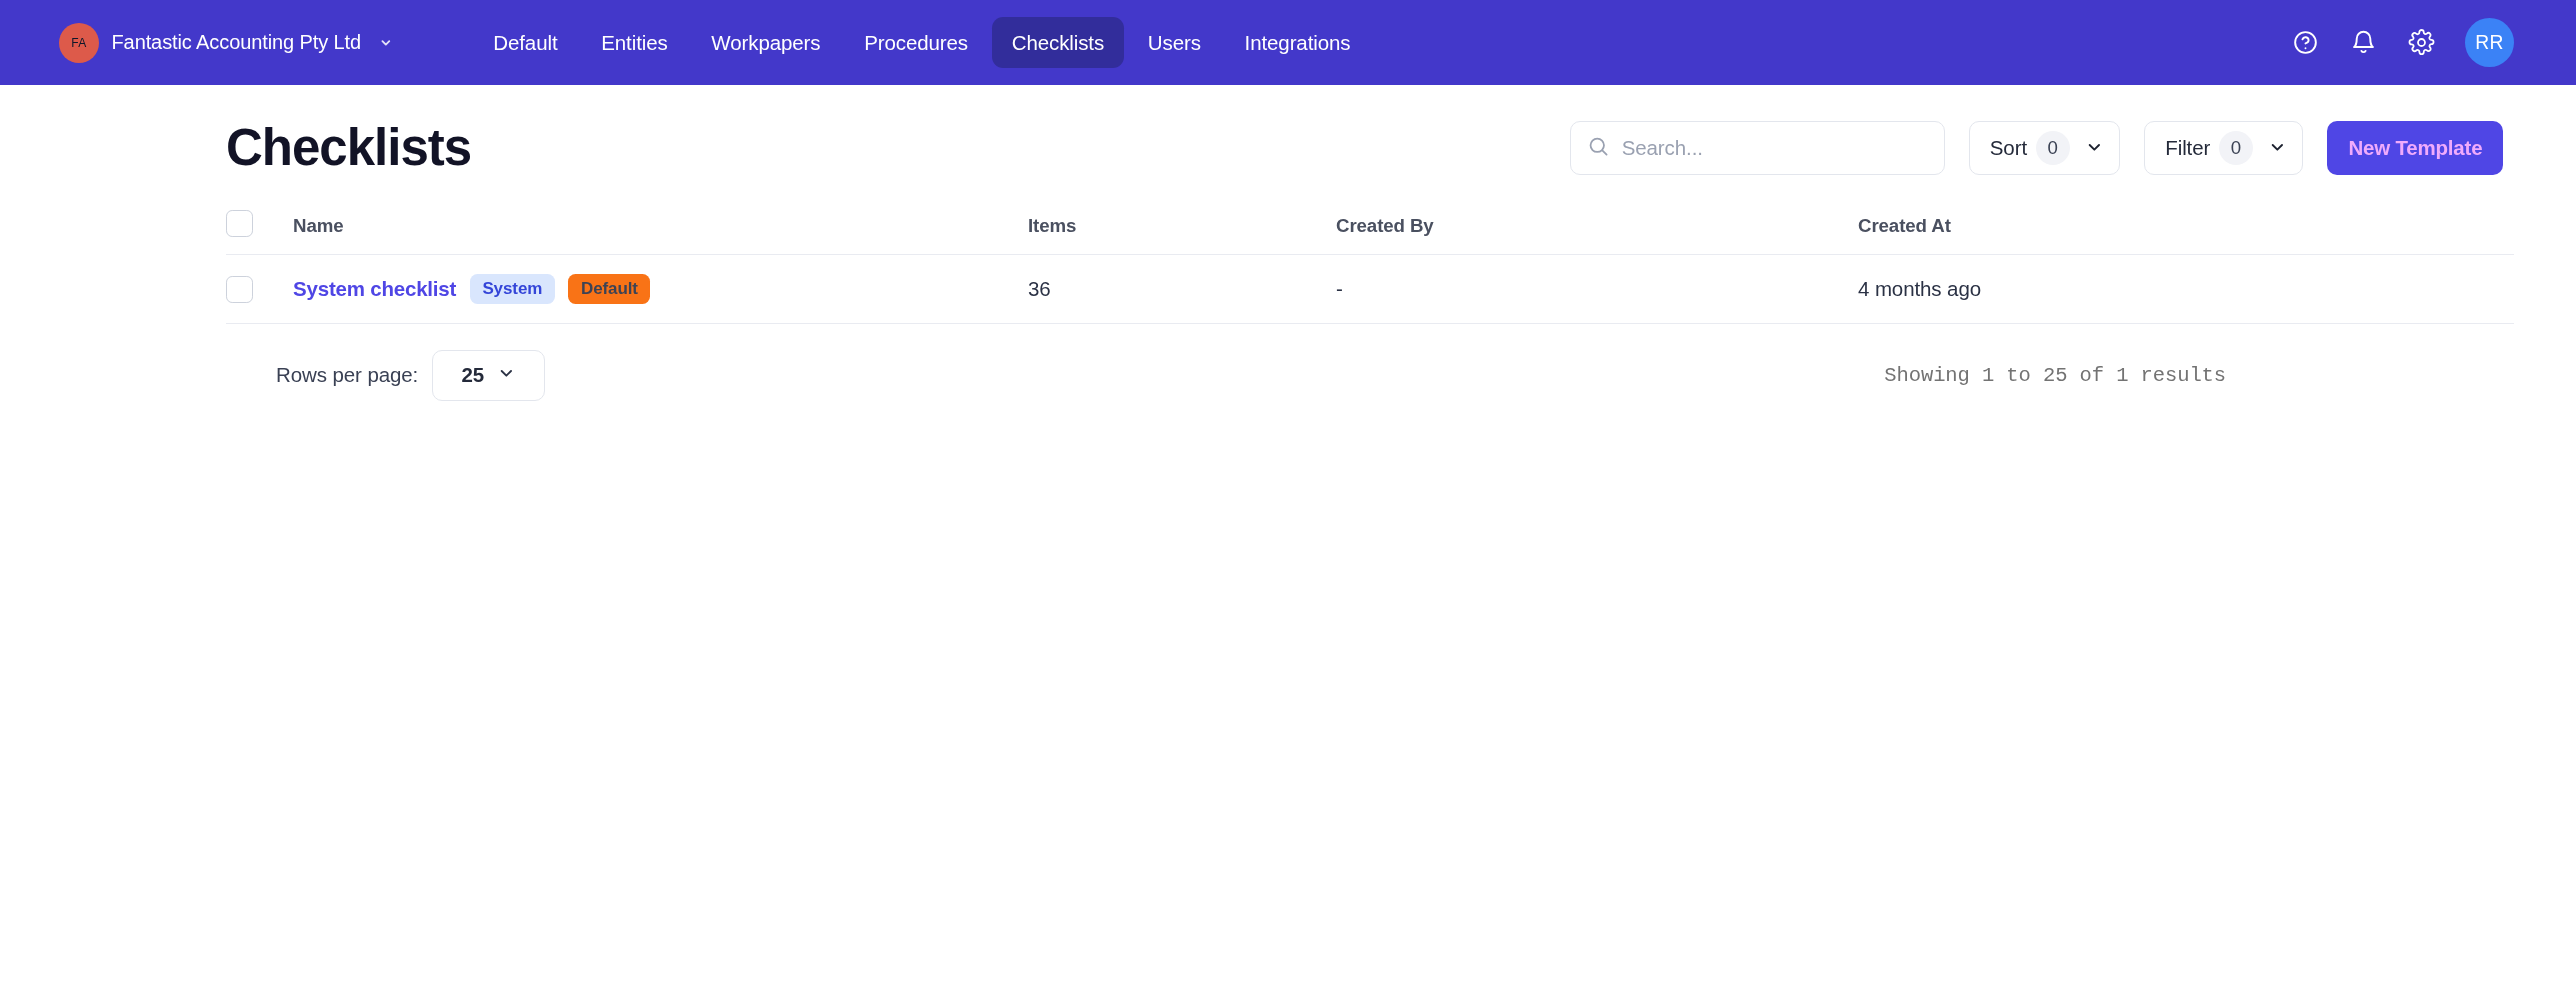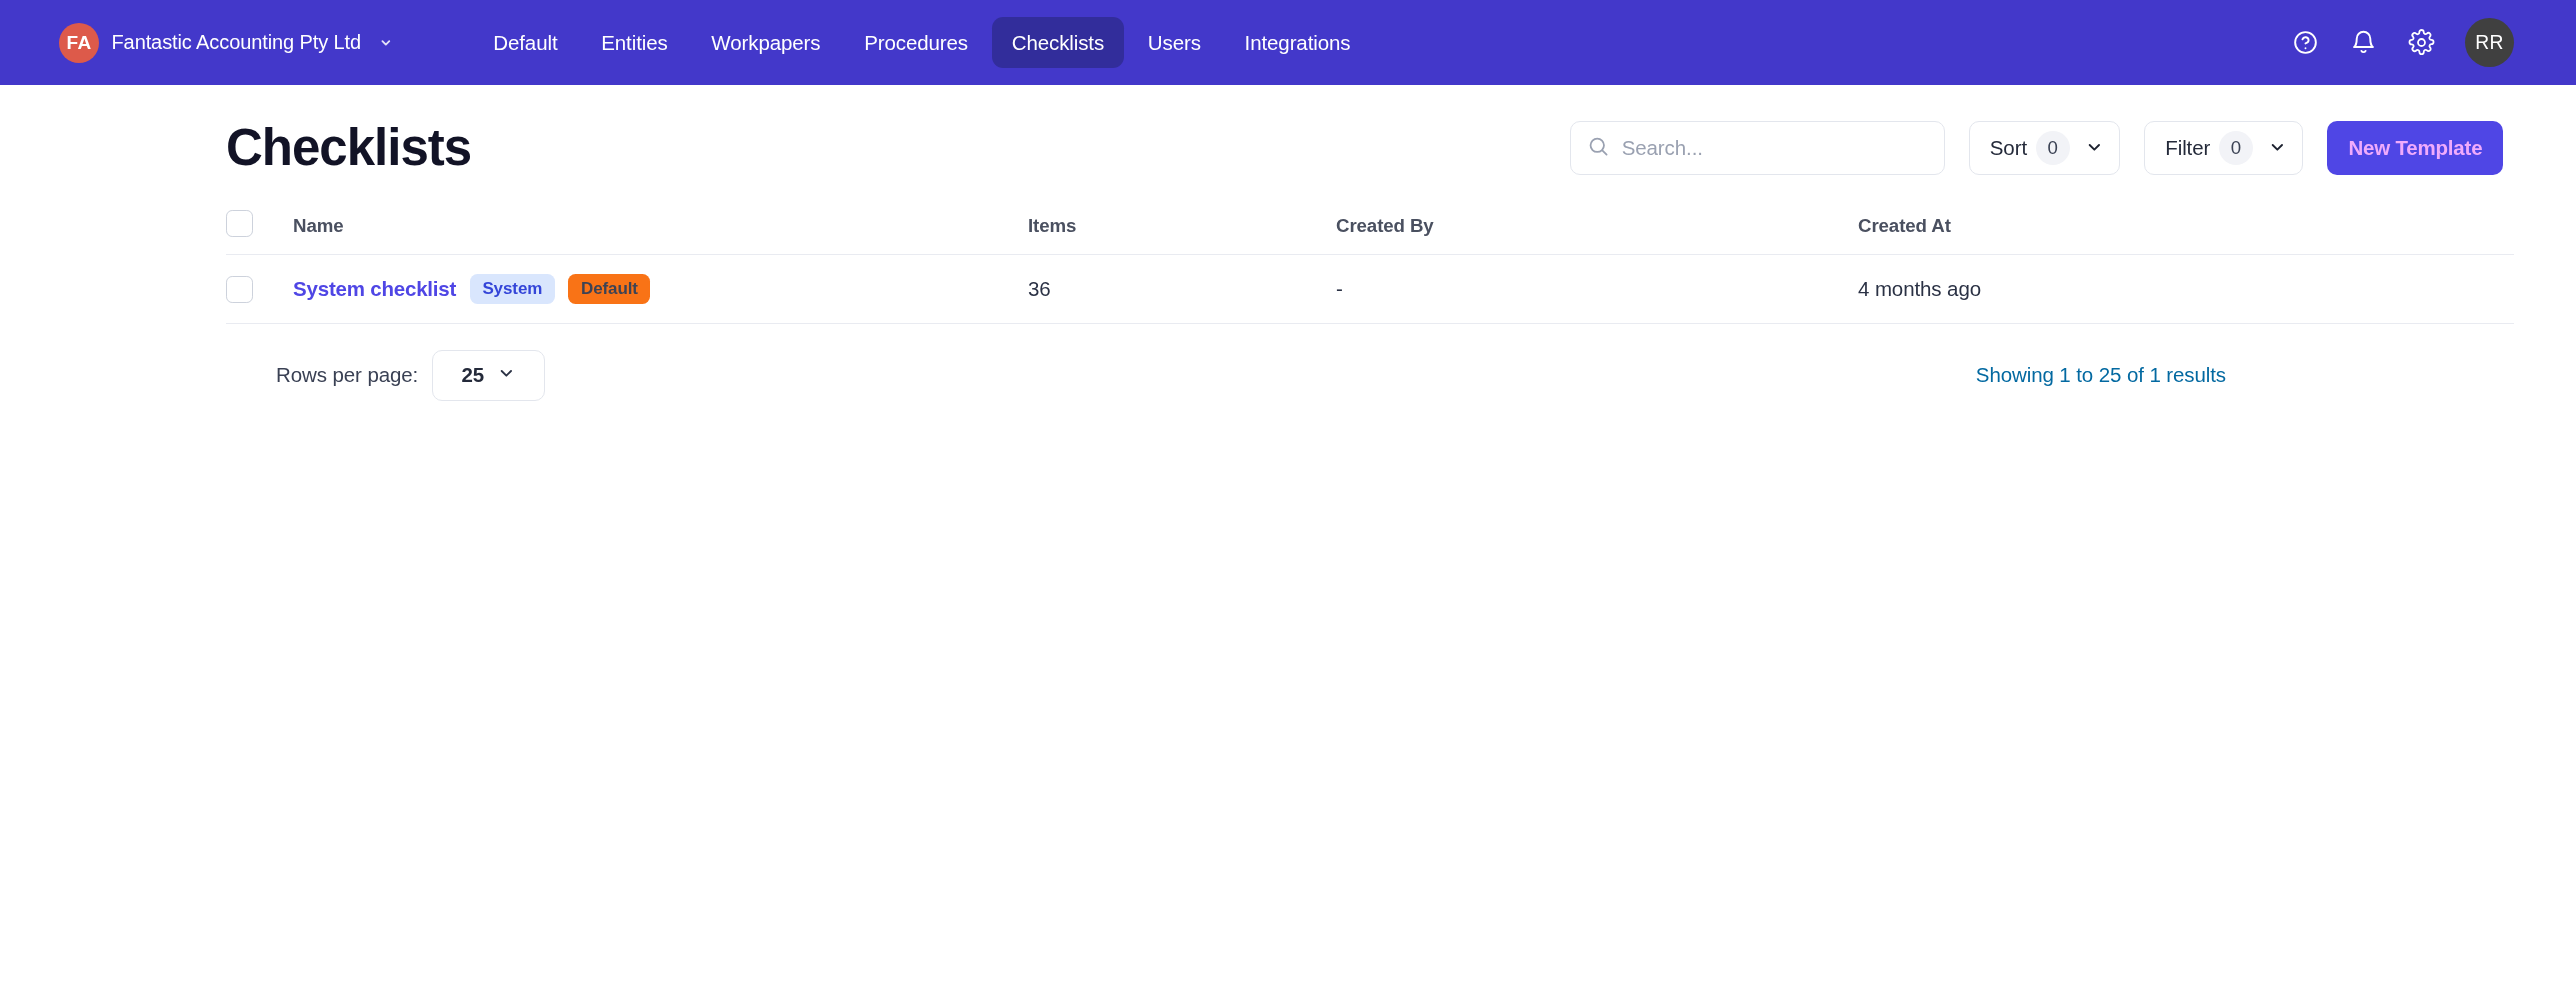--- a/index.html
+++ b/index.html
@@ -28,23 +28,23 @@
     gap: 12.5px;
     cursor: pointer;
     flex-shrink: 0;
   }
 
   .brand-avatar {
     width: 40px;
     height: 40px;
     border-radius: 50%;
     background: #dd5a4a;
-    color: #ffffff;
-    font-size: 19px;
-    font-weight: 700;
+    color: #0f172a;
+    font-size: 12px;
+    font-weight: 400;
     display: flex;
     align-items: center;
     justify-content: center;
     letter-spacing: 0.3px;
     flex-shrink: 0;
   }
 
   .brand-name {
     color: #ffffff;
     font-size: 20px;
@@ -98,21 +98,21 @@
     align-items: center;
     justify-content: center;
     cursor: pointer;
     color: #ffffff;
   }
 
   .user-avatar {
     width: 49px;
     height: 49px;
     border-radius: 50%;
-    background: #404040;
+    background: #3b82f6;
     color: #ffffff;
     font-size: 19.3px;
     font-weight: 400;
     display: flex;
     align-items: center;
     justify-content: center;
     cursor: pointer;
     letter-spacing: 0.3px;
   }
 
@@ -324,23 +324,24 @@
     padding: 0 17.4px;
     cursor: pointer;
     font-size: 20.5px;
     font-weight: 700;
     color: #242a3a;
   }
 
   .showing-text {
     margin-left: auto;
     font-size: 20.5px;
-    color: #0369a1;
+    color: #737373;
     letter-spacing: -0.1px;
     margin-right: 288px;
+    font-family: Liberation Mono, monospace;
   }
 </style>
 </head>
 <body>
 
 <div class="topnav">
 
   <div class="brand">
     <div class="brand-avatar">FA</div>
     <span class="brand-name">Fantastic Accounting Pty Ltd</span>

